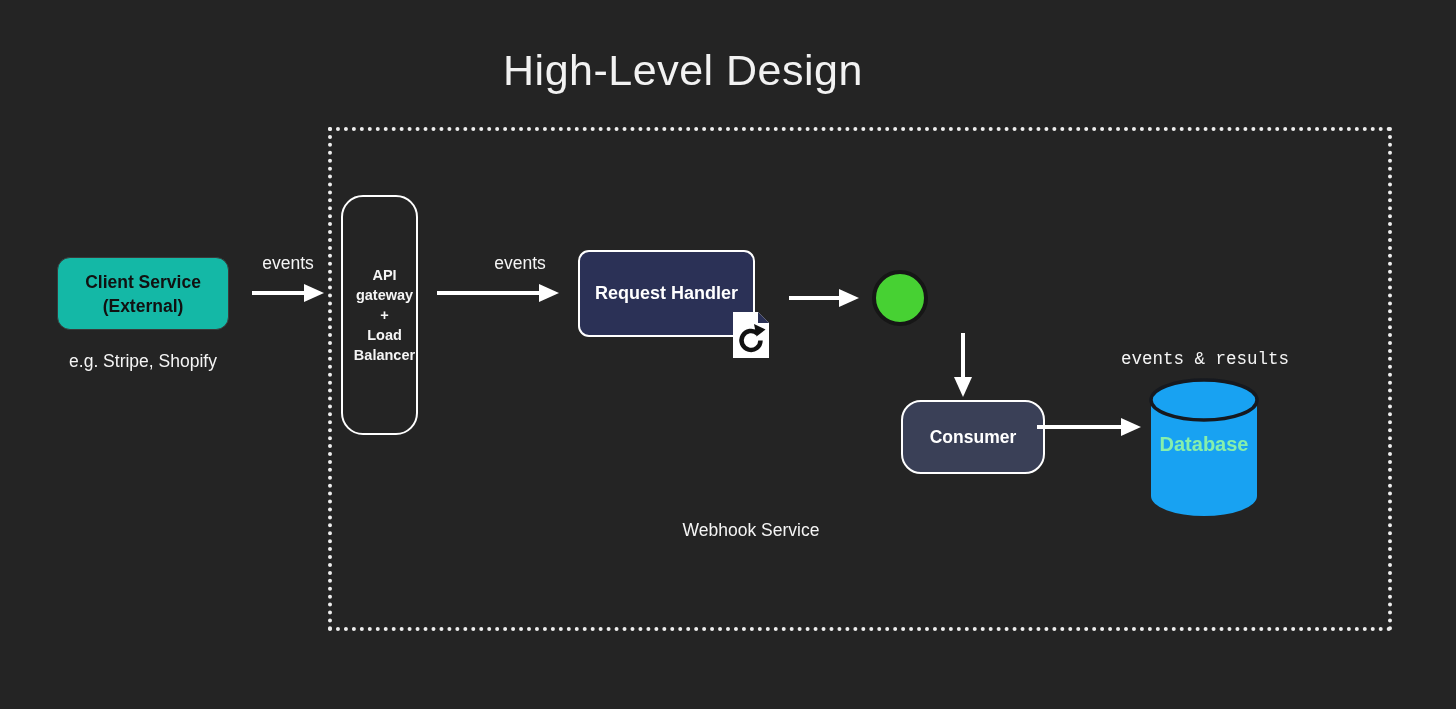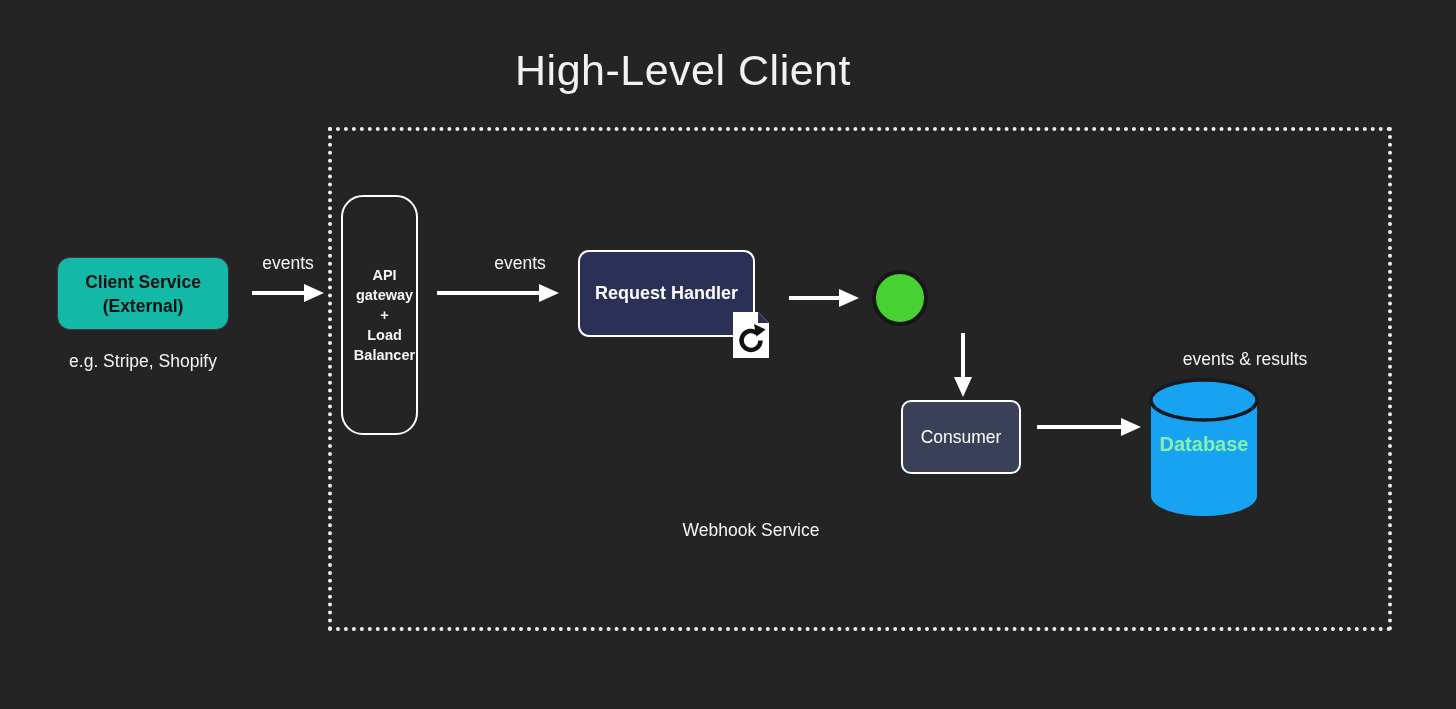--- a/index.html
+++ b/index.html
@@ -95,28 +95,28 @@
     background: #2b3156;
     border: 2px solid #ffffff;
     border-radius: 11px;
     color: #ffffff;
     font-size: 18px;
     font-weight: bold;
   }
   .consumer-box {
     left: 901px;
     top: 400px;
-    width: 120px;
+    width: 144px;
     height: 74px;
     background: #3a4057;
     border: 2px solid #ffffff;
-    border-radius: 10px;
+    border-radius: 20px;
     color: #ffffff;
     font-size: 17.5px;
-    font-weight: normal;
+    font-weight: bold;
   }
   .queue {
     position: absolute;
     left: 872px;
     top: 270px;
     width: 211px;
     height: 56px;
   }
   .queue-pill {
     position: absolute;
@@ -157,29 +157,29 @@
   .db-label {
     position: absolute;
     left: 1148px;
     top: 433px;
     width: 112px;
     text-align: center;
     color: #86efac;
     font-size: 20px;
     font-weight: bold;
   }
-  .db-caption { left: 1145px; top: 349px; width: 200px; }
+  .db-caption { left: 1105px; top: 349px; width: 200px; font-family: Liberation Mono, monospace; }
   .container-label { left: 651px; top: 520px; width: 200px; }
 </style>
 </head>
 <body>
 
 <div class="canvas">
 
-  <h1 class="title">High-Level Client</h1>
+  <h1 class="title">High-Level Design</h1>
 
   <div class="dotted-container"></div>
 
   <div class="node client-box">
     <span>Client Service</span>
     <span>(External)</span>
   </div>
   <div class="caption client-caption">e.g. Stripe, Shopify</div>
 
   <div class="edge-label el1">events</div>

